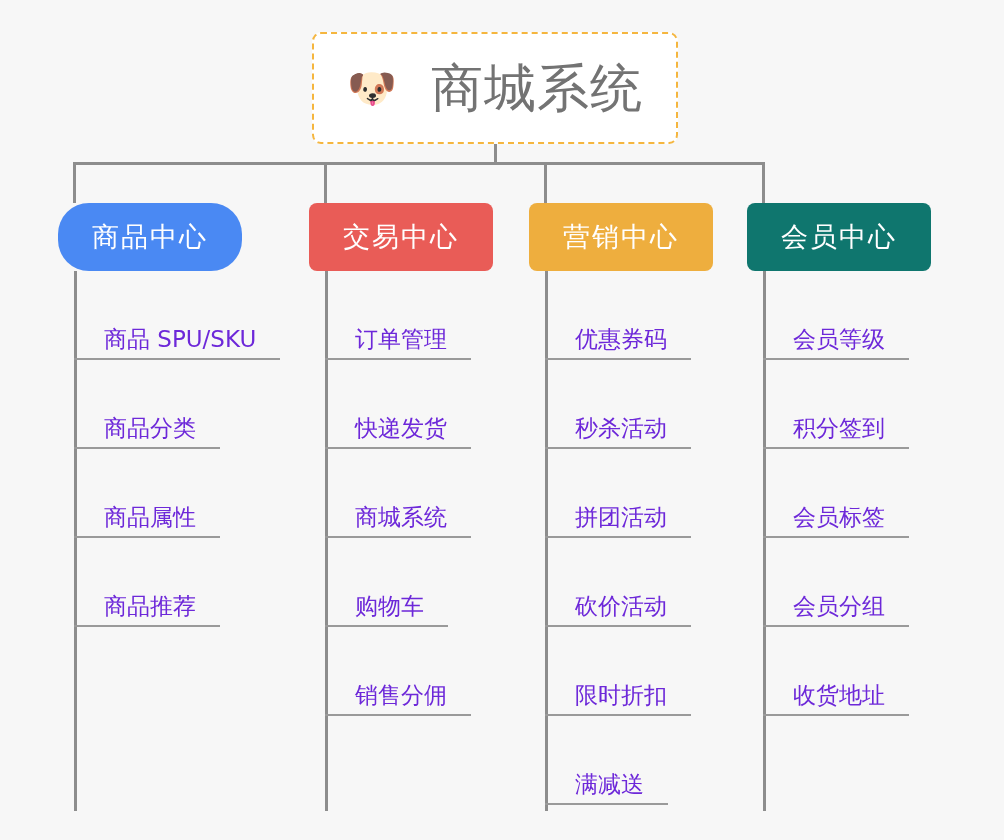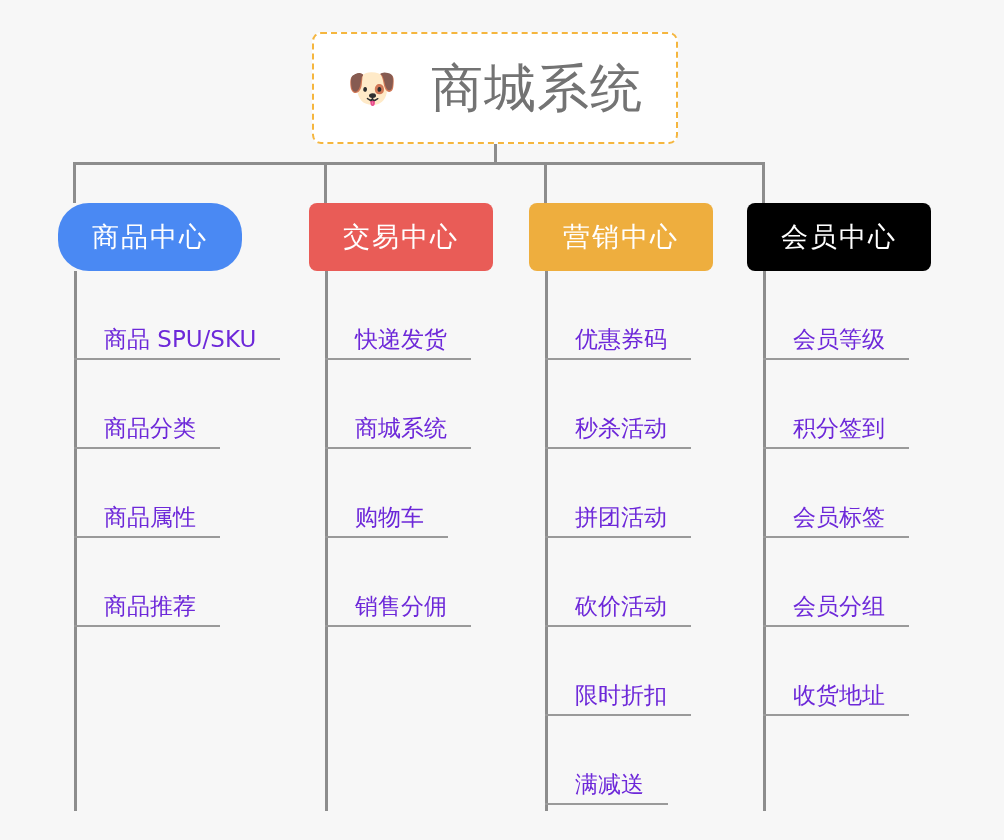--- a/index.html
+++ b/index.html
@@ -144,20 +144,23 @@
           </div>
         </div>
       </div>
       <div class="branch" style="left: 309px; width: 184px;">
         <div class="cat-box" style="background: rgb(233, 92, 87); width: 184px;">
           <span>交易中心</span>
         </div>
         <div class="spine" style="left: 16px; top: 68px; height: 540px;"></div>
         <div class="leaf-list" style="left: 16px;">
           <div class="leaf">
+            <span class="leaf-label">订单管理</span>
+          </div>
+          <div class="leaf">
             <span class="leaf-label">快递发货</span>
           </div>
           <div class="leaf">
             <span class="leaf-label">商城系统</span>
           </div>
           <div class="leaf">
             <span class="leaf-label">购物车</span>
           </div>
           <div class="leaf">
             <span class="leaf-label">销售分佣</span>
@@ -184,21 +187,21 @@
           </div>
           <div class="leaf">
             <span class="leaf-label">限时折扣</span>
           </div>
           <div class="leaf">
             <span class="leaf-label">满减送</span>
           </div>
         </div>
       </div>
       <div class="branch" style="left: 747px; width: 184px;">
-        <div class="cat-box" style="background: #000000; width: 184px;">
+        <div class="cat-box" style="background: #0f766e; width: 184px;">
           <span>会员中心</span>
         </div>
         <div class="spine" style="left: 16px; top: 68px; height: 540px;"></div>
         <div class="leaf-list" style="left: 16px;">
           <div class="leaf">
             <span class="leaf-label">会员等级</span>
           </div>
           <div class="leaf">
             <span class="leaf-label">积分签到</span>
           </div>

